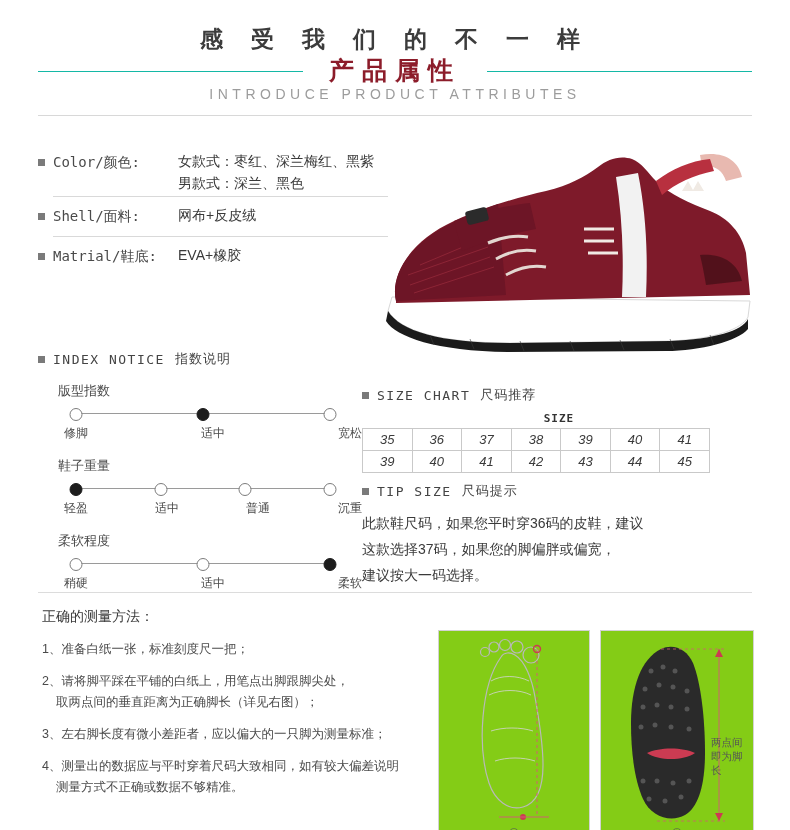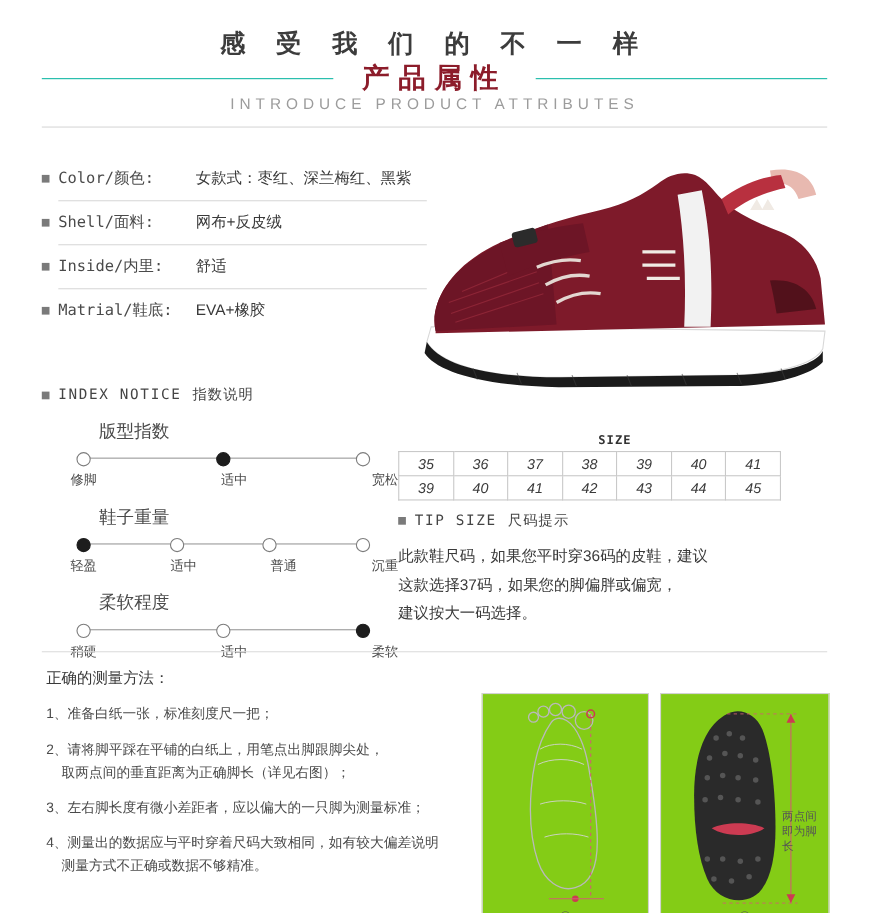--- a/index.html
+++ b/index.html
@@ -114,21 +114,21 @@
     letter-spacing:1px;
   }
   .sec-head .bullet{margin-top:0;}
   .sec-head .en{
     font-family:"DejaVu Sans Mono", monospace;
     letter-spacing:1.5px;
     margin-right:10px;
   }
 
   .scale-block{margin-top:14px;padding-left:20px;}
-  .scale-title{font-size:16px;color:#4a4a4a;margin-bottom:7px;margin-left:32px;}
+  .scale-title{font-size:13px;color:#4a4a4a;margin-bottom:7px;}
   .scale-line{
     position:relative;
     height:14px;
     margin:0 18px 0 18px;
   }
   .scale-line .bar{
     position:absolute;left:0;right:0;top:6px;height:1px;background:#9a9a9a;
   }
   .dot{
     position:absolute;top:1px;
@@ -229,41 +229,34 @@
   <div class="hdr-sub">INTRODUCE PRODUCT ATTRIBUTES</div>
   <div class="hdr-rule2"></div>
 
   <div class="attrs">
 
     <div class="attr-row">
       <div class="bullet"></div>
       <div class="attr-label">Color/颜色:</div>
       <div class="attr-value">
         <span class="v-line">女款式：枣红、深兰梅红、黑紫</span>
+        <span class="v-line">男款式：深兰、黑色</span>
       </div>
       <div class="attr-underline"></div>
     </div>
 
     <div class="attr-row">
       <div class="bullet"></div>
       <div class="attr-label">Shell/面料:</div>
       <div class="attr-value">
         <span class="v-line">网布+反皮绒</span>
       </div>
       <div class="attr-underline"></div>
     </div>
 
-    <div class="attr-row">
-      <div class="bullet"></div>
-      <div class="attr-label">Inside/内里:</div>
-      <div class="attr-value">
-        <span class="v-line">舒适</span>
-      </div>
-      <div class="attr-underline"></div>
-    </div>
 
     <div class="attr-row">
       <div class="bullet"></div>
       <div class="attr-label">Matrial/鞋底:</div>
       <div class="attr-value">
         <span class="v-line">EVA+橡胶</span>
       </div>
     </div>
   </div>
 
@@ -369,20 +362,25 @@
       </div>
       <div class="scale-labels">
         <span style="left:18px">稍硬</span>
         <span style="left:155px">适中</span>
         <span style="left:292px">柔软</span>
       </div>
     </div>
   </div>
 
   <div class="size-chart">
+    <div class="sec-head">
+      <div class="bullet"></div>
+      <span class="en">SIZE CHART</span>
+      <span>尺码推荐</span>
+    </div>
 
     <div class="size-word">SIZE</div>
 
     <table class="sizes">
       <tbody>
           <tr>
         <td>35</td>
         <td>36</td>
         <td>37</td>
         <td>38</td>

